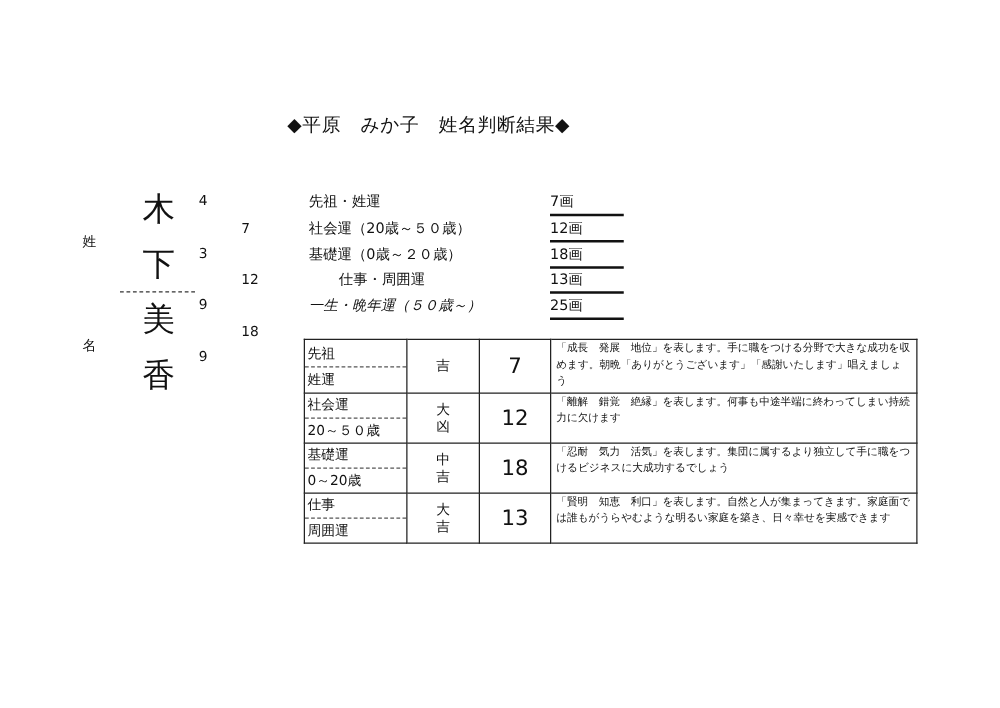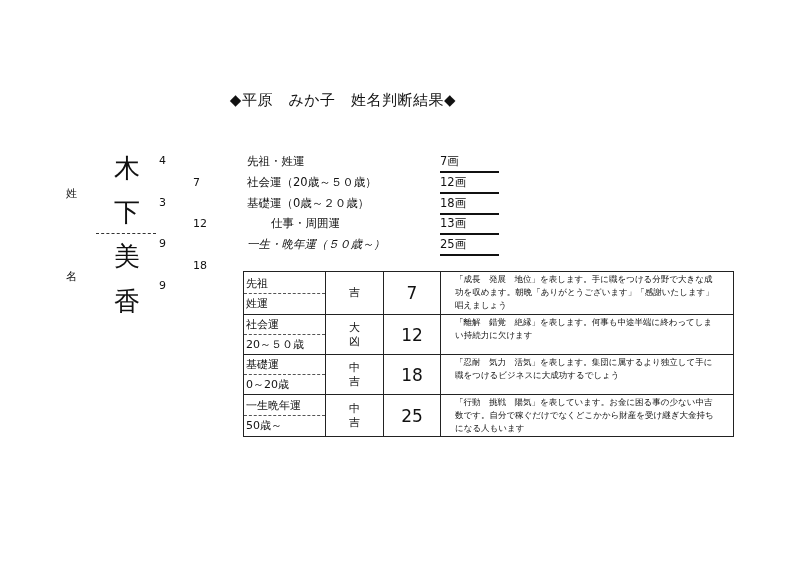--- a/index.html
+++ b/index.html
@@ -23,21 +23,21 @@
   table.result {
     position:absolute; left:243px; top:271px; width:491px;
     border-collapse:collapse; table-layout:fixed;
   }
   table.result td { border:1.5px solid #222; padding:0; vertical-align:middle; }
   .c-label { width:81px; padding:0 !important; }
   .c-label .l1, .c-label .l2 { font-size:11px; height:19px; line-height:19px; padding-left:2px; white-space:nowrap; }
   .c-label .l1 { border-bottom:1px dashed #555;font-family:Liberation Serif, serif; }
   .c-fortune { width:57px; text-align:center; font-size:11px; line-height:14px; }
   .c-num { width:56px; text-align:center; font-size:17px; }
-  .c-desc { font-size:8.5px; line-height:13px; padding:1px 14px !important; vertical-align:top !important; }
+  .c-desc { font-size:8.5px; line-height:13px; padding:1px 4px !important; vertical-align:top !important; }
   tr.r0 { height:43px; } tr.r1 { height:39px; } tr.r2 { height:40px; } tr.r3 { height:39px; } tr.r4 { height:41px; }
 </style>
 </head>
 <body>
 
 <div class="abs title">◆平原　みか子　姓名判断結果◆</div>
 
 <div class="abs side-label" style="left:66px; top:186px;">姓</div>
 <div class="abs side-label" style="left:66px; top:269px;">名</div>
 
@@ -101,24 +101,24 @@
   <tr class="r2">
     <td class="c-label">
       <div class="l1">基礎運</div>
       <div class="l2">0～20歳</div>
     </td>
     <td class="c-fortune" style="white-space:pre-line;">中
 吉</td>
     <td class="c-num">18</td>
     <td class="c-desc">「忍耐　気力　活気」を表します。集団に属するより独立して手に職をつけるビジネスに大成功するでしょう</td>
   </tr>
-  <tr class="r4">
+  <tr class="r3">
     <td class="c-label">
-      <div class="l1">一生晩年運</div>
-      <div class="l2">50歳～</div>
+      <div class="l1">仕事</div>
+      <div class="l2">周囲運</div>
     </td>
-    <td class="c-fortune" style="white-space:pre-line;">中
+    <td class="c-fortune" style="white-space:pre-line;">大
 吉</td>
-    <td class="c-num">25</td>
-    <td class="c-desc">「行動　挑戦　陽気」を表しています。お金に困る事の少ない中吉数です。自分で稼ぐだけでなくどこかから財産を受け継ぎ大金持ちになる人もいます</td>
+    <td class="c-num">13</td>
+    <td class="c-desc">「賢明　知恵　利口」を表します。自然と人が集まってきます。家庭面では誰もがうらやむような明るい家庭を築き、日々幸せを実感できます</td>
   </tr>
 </tbody>
   </table>
 
 </body></html>

